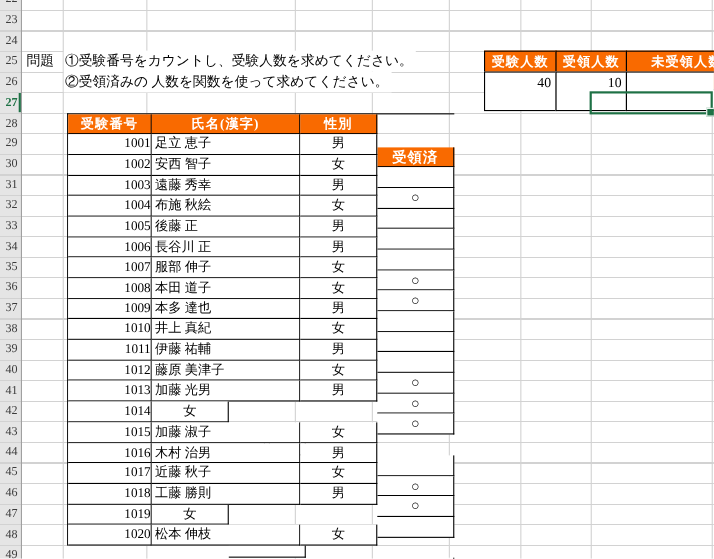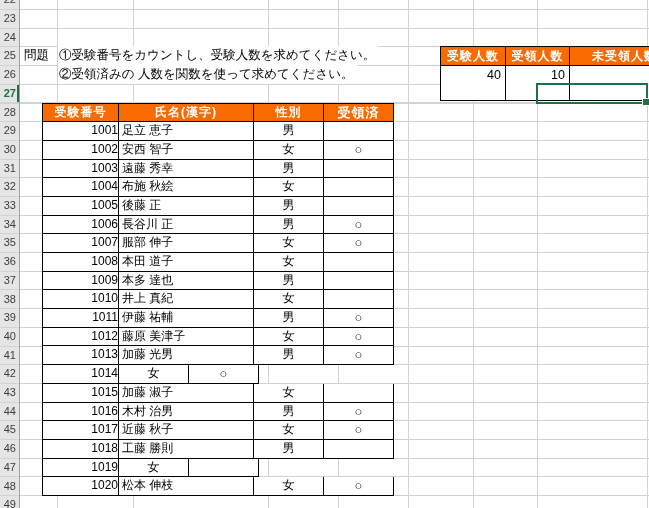--- a/index.html
+++ b/index.html
@@ -1,18 +1,18 @@
 <!DOCTYPE html>
 <html><head>
 <meta charset="utf-8">
 <style>
   html,body{margin:0;padding:0;}
   #sheet{
     position:relative; width:649px; height:508px; background:#ffffff;
-    overflow:hidden; font-family:Liberation Sans, sans-serif;
+    overflow:hidden; font-family:Liberation Serif, serif;
     color:#000;
   }
   
   .hgrid{position:absolute;left:0;top:9px;width:649px;height:499px;z-index:2;pointer-events:none;
     background:repeating-linear-gradient(to bottom,#d2d2d2 0 1px,transparent 1px 18.7px);}
   .vline{position:absolute;top:0;bottom:0;width:1px;background:#d2d2d2;z-index:2;pointer-events:none;}
   .vline.hdr-edge{background:#a0a0a0;z-index:3;}
   
   .rowhdr{position:absolute;left:0;top:0;width:19px;height:508px;background:#e5e5e5;z-index:1;}
   .rownum{position:absolute;left:0;width:19px;height:18.7px;line-height:18.7px;
@@ -26,28 +26,28 @@
   .scell{position:absolute;height:36px;box-sizing:border-box;border:1px solid #000;
     line-height:18px;font-size:12px;z-index:6;margin-left:32px;}
   .scell.hdr{background:#F96A00;color:#fff;font-weight:bold;text-align:center;letter-spacing:1px;}
   .scell.val{background:#fff;text-align:right;padding-right:4px;font-size:12.5px;}
   
   .active-cell{position:absolute;left:536px;top:83px;width:112px;height:21px;box-sizing:border-box;
     border:2px solid #1E7145;z-index:8;background:transparent;}
   .fill-handle{position:absolute;right:-4px;bottom:-4px;width:6px;height:6px;
     background:#1E7145;border:1px solid #fff;}
   
-  .dtable{position:absolute;left:42px;top:102.5px;border-top:1px solid #000;border-left:1px solid #000;z-index:6;}
+  .dtable{position:absolute;left:61px;top:102.5px;border-top:1px solid #000;border-left:1px solid #000;z-index:6;}
   .tr{display:flex;height:18.7px;}
   .td{box-sizing:border-box;height:18.7px;line-height:17.7px;font-size:12px;background:#fff;
     border-right:1px solid #000;border-bottom:1px solid #000;overflow:hidden;white-space:nowrap;}
   .c0{width:76px;text-align:right;}
   .c1{width:135px;text-align:left;padding-left:3px;}
   .c2{width:70px;text-align:center;}
-  .c3{width:70px;text-align:center;font-size:13px;}
+  .c3{width:70px;text-align:center;font-size:13px;margin-top:30px;}
   .thead .td{background:#F96A00;color:#fff;font-weight:bold;text-align:center;letter-spacing:1px;padding-left:0;}
 </style>
 </head>
 <body>
 
 <div id="sheet">
 
   <div class="rowhdr">
       <div class="rownum" style="top: -9.7px;">22</div>
       <div class="rownum" style="top: 9px;">23</div>

